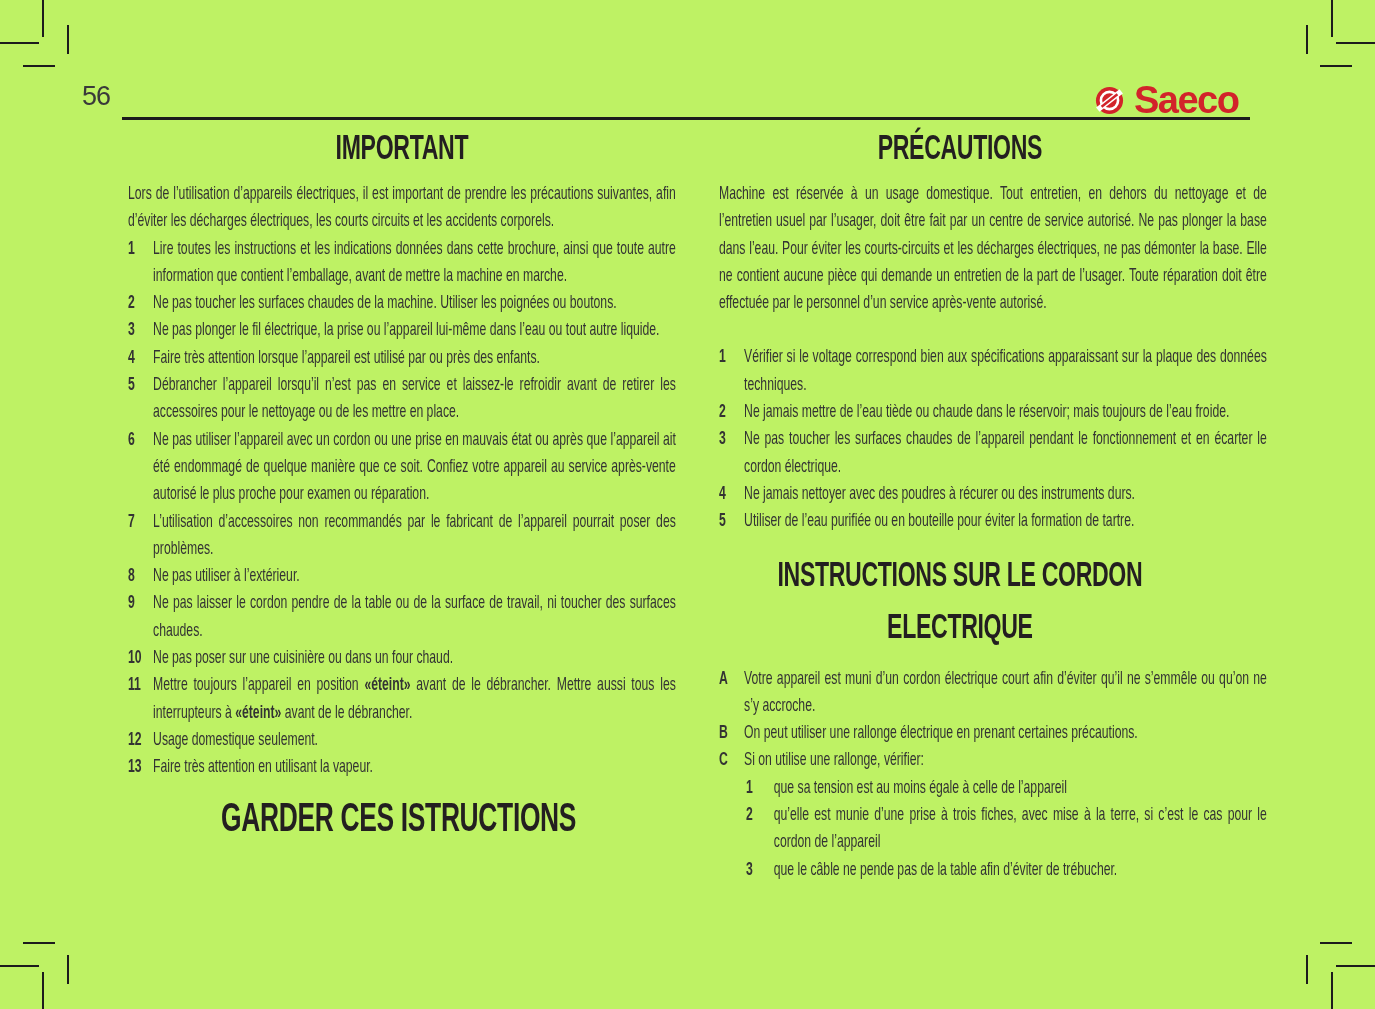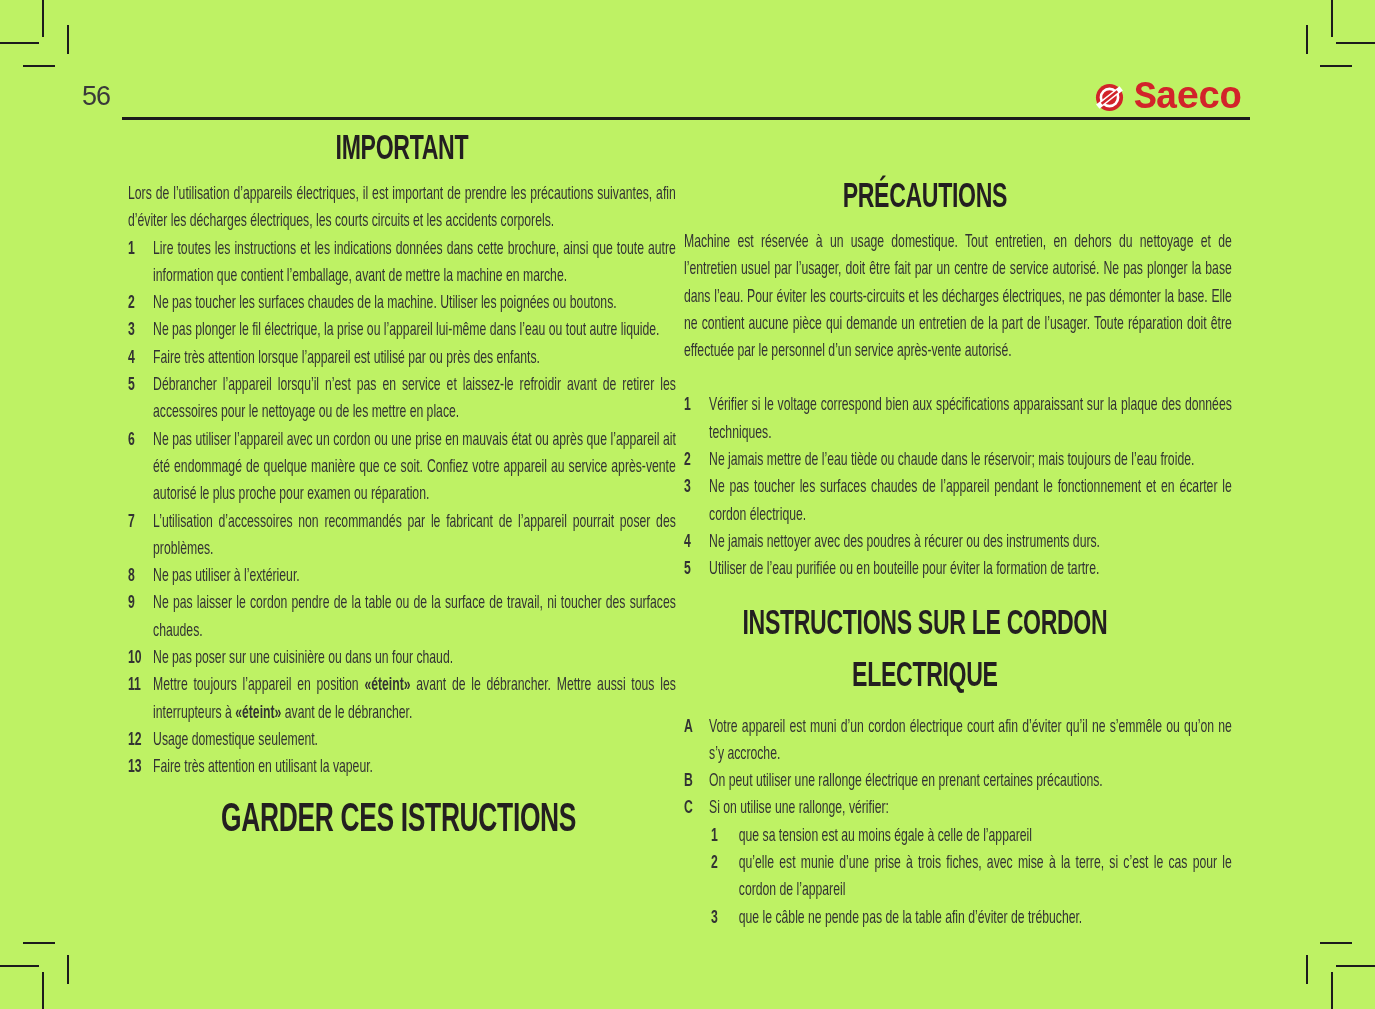--- a/index.html
+++ b/index.html
@@ -18,32 +18,32 @@
   .page-number {
     position:absolute; left:82px; top:81px;
     font-size:27px; letter-spacing:-1px; color:#3a3a3a;
   }
   .header-rule {
     position:absolute; left:122px; top:117px;
     width:1128px; height:3px; background:#1c1c1c;
   }
   .logo {
     position:absolute; left:1092px; top:80px; height:38px;
-    display:flex; align-items:flex-start; gap:7px;font-family:Liberation Mono, monospace;
+    display:flex; align-items:flex-end; gap:7px;
   }
   .logo svg { width:35px; height:35px; display:block; }
   .wordmark {
     font-size:38px; font-weight:bold; color:#d2232a;
     letter-spacing:-1.5px; line-height:35px;
   }
 
   
   .col { position:absolute; top:126px; }
   .col-left  { left:128px; width:548px; }
-  .col-right { left:684px; width:548px;margin-top:48px; }
+  .col-right { left:719px; width:548px; }
   .condense {
     width:830px;
     transform:scaleX(0.66);
     transform-origin:0 0;
     font-size:18.5px; line-height:27.3px;
   }
   h1 {
     margin:0 0 11px 0;
     font-size:35px; line-height:42px;
     font-weight:bold; letter-spacing:-0.5px;

